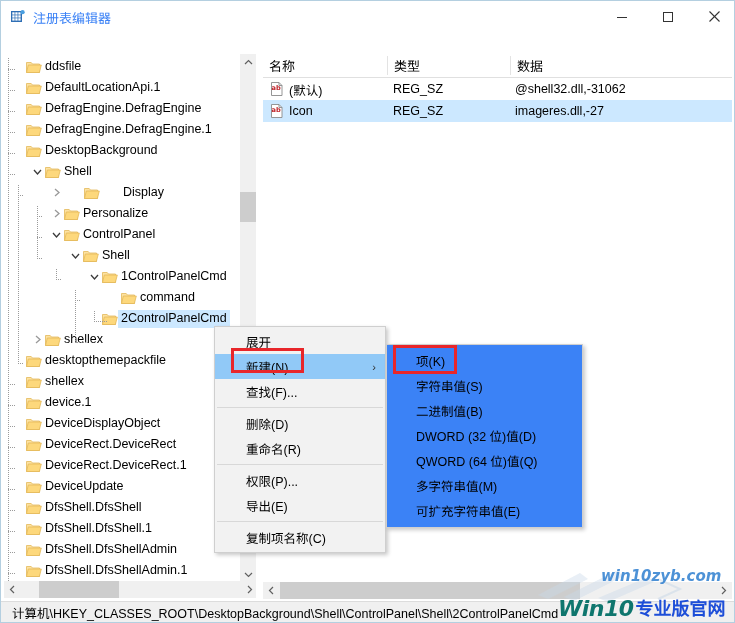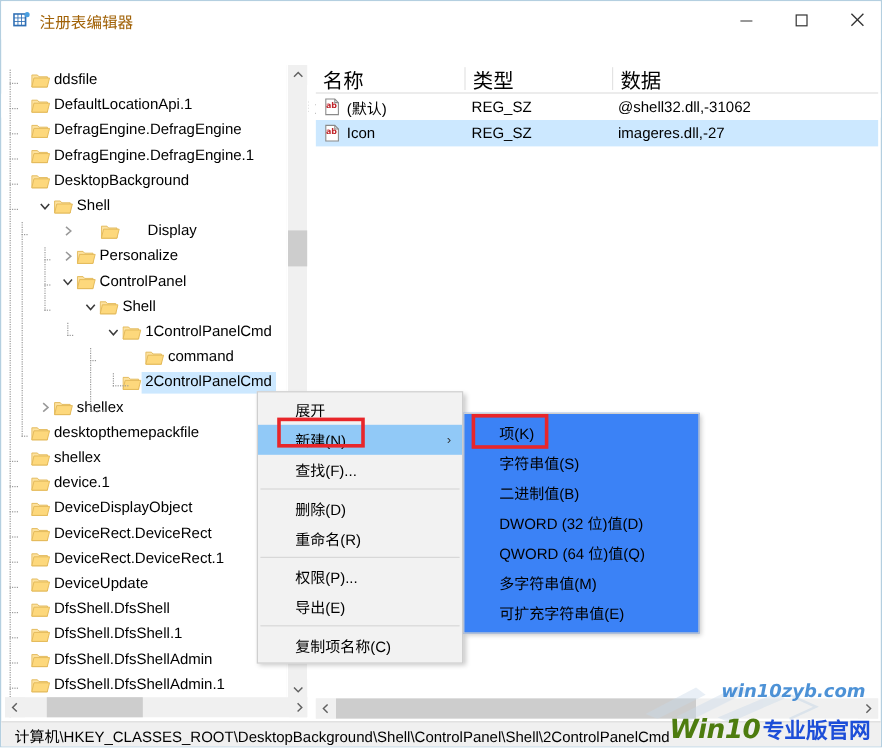--- a/index.html
+++ b/index.html
@@ -26,21 +26,21 @@
     width: 733px; height: 32px;
     background: #ffffff;
     display: flex; align-items: center;
   }
   #app-icon {
     position: absolute; left: 9px; top: 8px;
     width: 16px; height: 16px;
   }
   #title-text {
     position: absolute; left: 32px; top: 7px;
-    font-size: 13px; color: #a16207;
+    font-size: 13px; color: #3b82f6;
     white-space: nowrap;
   }
   .wbtn {
     position: absolute; top: 0;
     width: 46px; height: 31px;
     display: flex; align-items: center; justify-content: center;
   }
   #btn-min { left: 598px; }
   #btn-max { left: 644px; }
   #btn-close { left: 690px; }
@@ -167,21 +167,21 @@
   #list-header {
     position: absolute; left: 0; top: 0;
     width: 469px; height: 25px;
     background: #ffffff;
     border-bottom: 1px solid #e0e0e0;
   }
   .col-head {
     position: absolute; top: 0;
     height: 25px;
     display: flex; align-items: center;
-    font-size: 17px; color: #000000;
+    font-size: 13px; color: #000000;
     padding-left: 6px;
     text-align: center;
   }
   .col-sep {
     position: absolute; top: 3px;
     width: 1px; height: 19px;
     background: #e3e3e3;
   }
   .list-row {
     position: absolute; left: 0;
@@ -288,21 +288,21 @@
     opacity: 0.55;
   }
   #wm-bottom {
     position: absolute; left: 557px; top: 597px;
     z-index: 55; pointer-events: none;
     display: flex; align-items: center;
   }
   #wm-win10 {
     font-family: "DejaVu Sans", sans-serif;
     font-size: 22px; font-weight: bold; font-style: italic;
-    color: #4d7c0f;
+    color: #0f766e;
     letter-spacing: -0.5px;
     line-height: 22px;
   }
   #wm-cn {
     font-size: 18px; font-weight: bold;
     color: #1d4ed8;
     margin-left: 2px;
     line-height: 20px;
   }
   #wm-dom {

